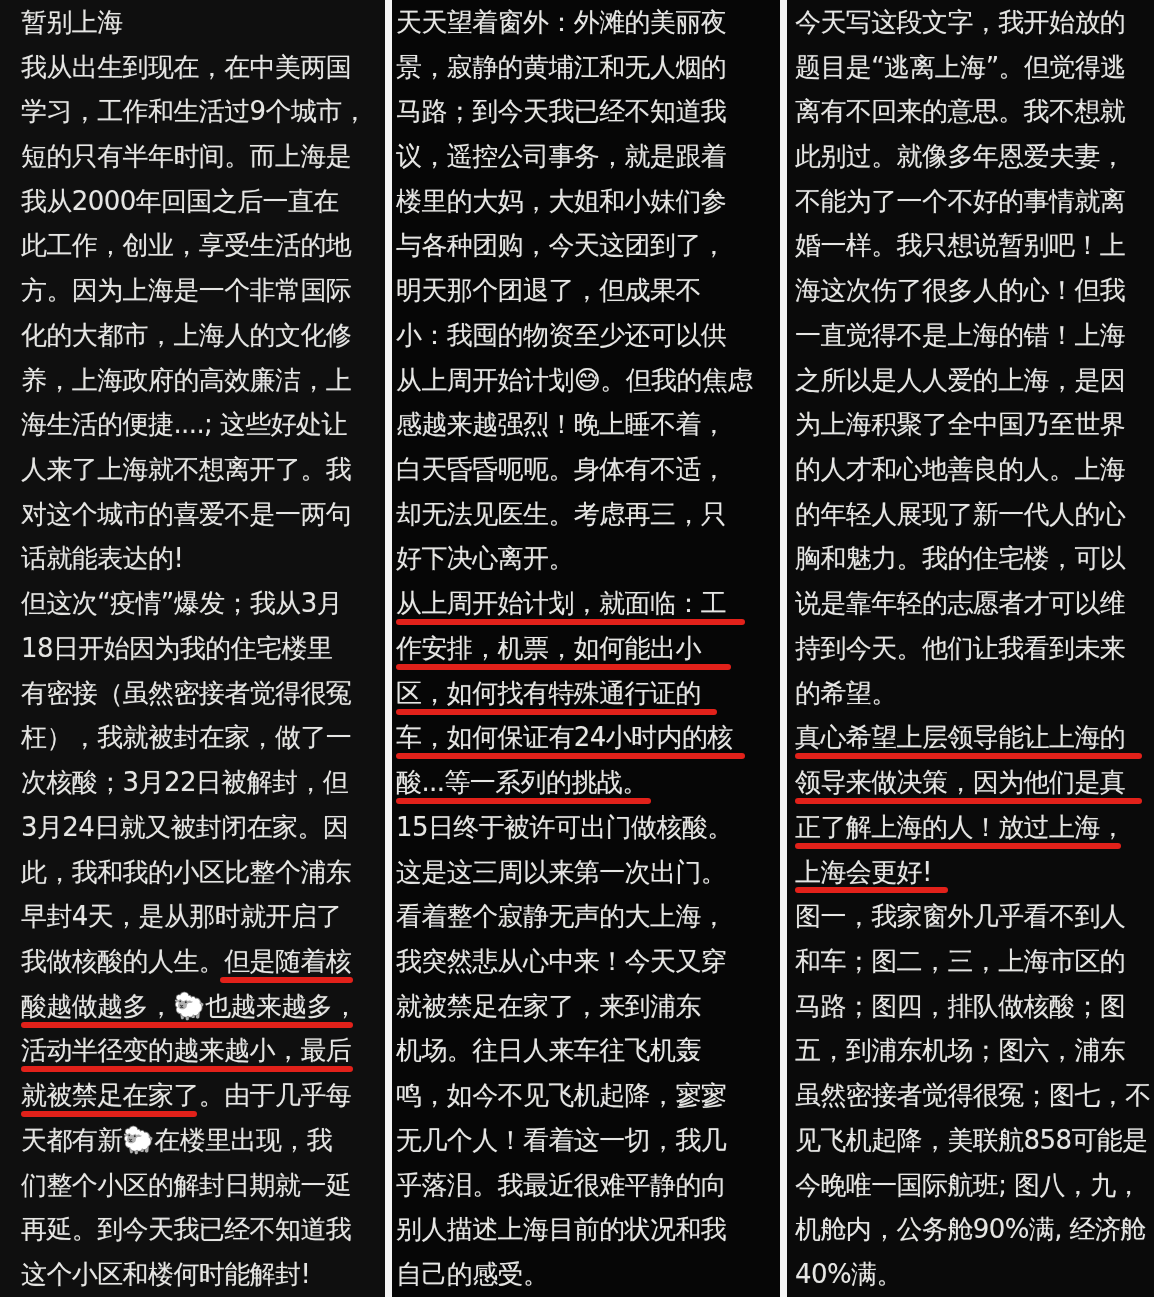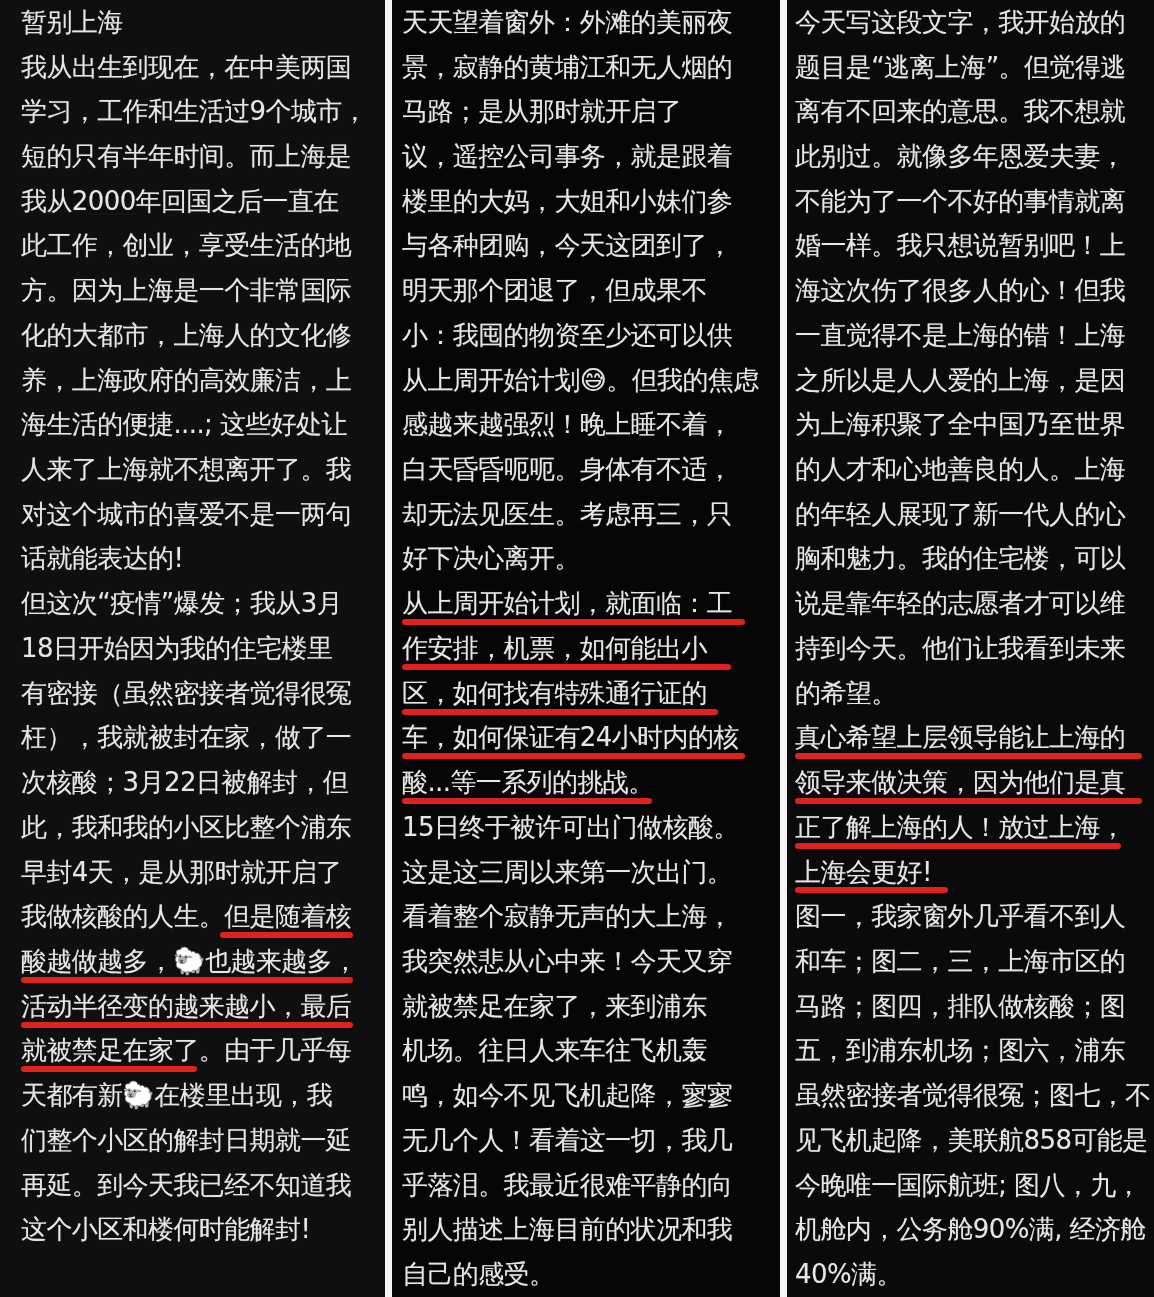--- a/index.html
+++ b/index.html
@@ -15,21 +15,21 @@
     display: flex;
     background: var(--page-bg, #000);
     font-family: "DejaVu Sans", "Liberation Sans", sans-serif;
   }
   .col {
     box-sizing: border-box;
     height: 100%;
     overflow: hidden;
   }
   .col1 { width: 385px; padding-left: 21px; padding-right: 32px; }
-  .col2 { width: 388px; padding-left: 10px; padding-right: 35px; }
+  .col2 { width: 388px; padding-left: 4px; padding-right: 35px; }
   .col3 { width: 367px; padding-left: 8px;  padding-right: 12px; }
   .divider {
     width: 7px;
     height: 100%;
     background: var(--divider, #f5f5f5);
   }
   .line {
     position: relative;
     height: 44.724px;
     display: flex;
@@ -104,20 +104,23 @@
       <div class="line">
         <span class="txt">有密接（虽然密接者觉得很冤</span>
       </div>
       <div class="line">
         <span class="txt">枉），我就被封在家，做了一</span>
       </div>
       <div class="line">
         <span class="txt">次核酸；3月22日被解封，但</span>
       </div>
       <div class="line">
+        <span class="txt">3月24日就又被封闭在家。因</span>
+      </div>
+      <div class="line">
         <span class="txt">此，我和我的小区比整个浦东</span>
       </div>
       <div class="line">
         <span class="txt">早封4天，是从那时就开启了</span>
       </div>
       <div class="line">
         <span class="txt">我做核酸的人生。但是随着核</span>
         <div class="ul" style="left: 60%; width: 40%;"></div>
       </div>
       <div class="line">
@@ -147,21 +150,21 @@
     </div>
   <div class="divider"></div>
   <div class="col col2" style="background: rgb(6, 6, 6);">
       <div class="line">
         <span class="txt">天天望着窗外：外滩的美丽夜</span>
       </div>
       <div class="line">
         <span class="txt">景，寂静的黄埔江和无人烟的</span>
       </div>
       <div class="line">
-        <span class="txt">马路；是从那时就开启了</span>
+        <span class="txt">马路；到今天我已经不知道我</span>
       </div>
       <div class="line">
         <span class="txt">议，遥控公司事务，就是跟着</span>
       </div>
       <div class="line">
         <span class="txt">楼里的大妈，大姐和小妹们参</span>
       </div>
       <div class="line">
         <span class="txt">与各种团购，今天这团到了，</span>
       </div>

